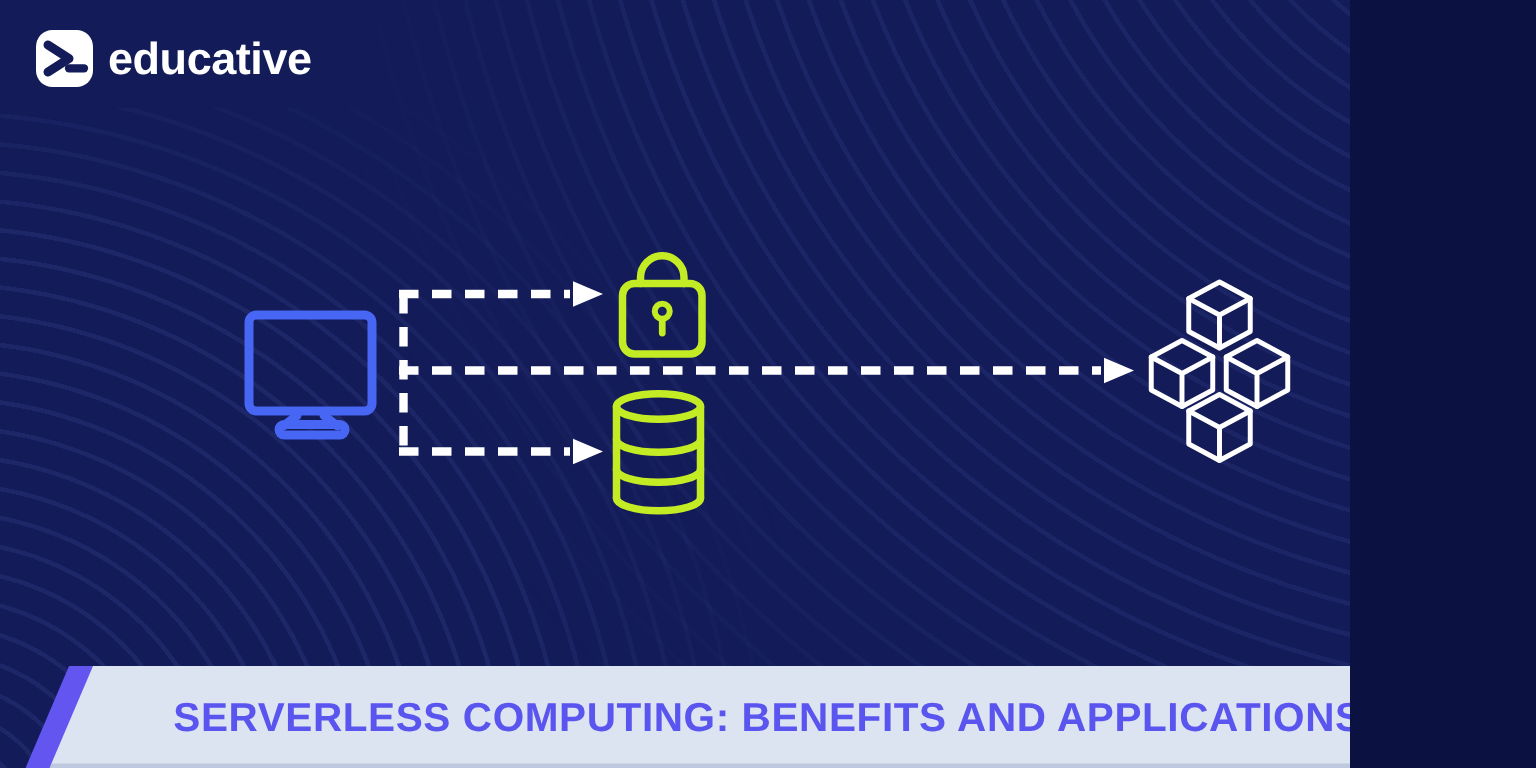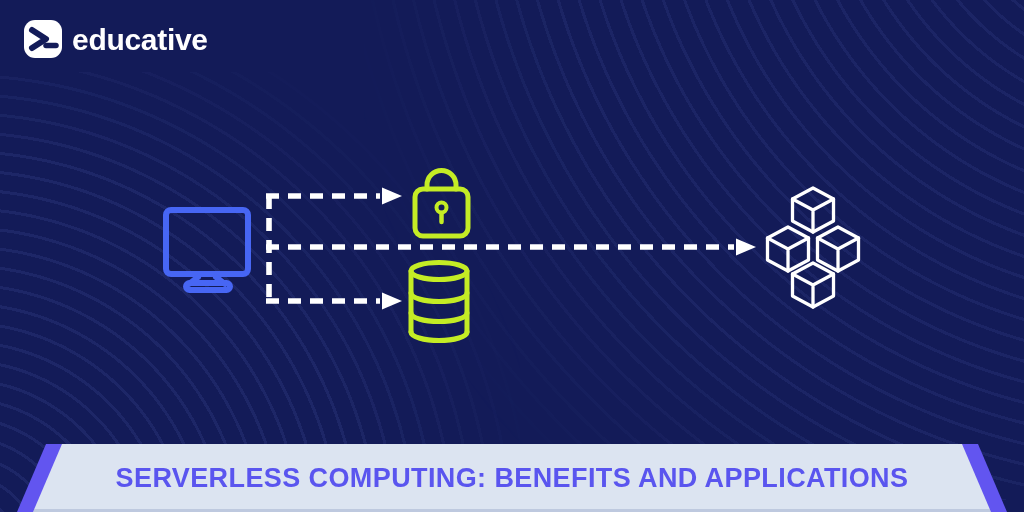--- a/index.html
+++ b/index.html
@@ -1,17 +1,17 @@
 <!DOCTYPE html>
 <html><head>
 <meta charset="utf-8">
 <style>
   html,body{margin:0;padding:0;background:#0b1140;}
   .canvas{
-    position:relative;width:1024px;height:512px;overflow:hidden;
+    position:relative;width:900px;height:512px;overflow:hidden;
     background:#131b58;
     font-family:"Liberation Sans", sans-serif;
   }
   
   .pattern{position:absolute;pointer-events:none;}
   .pattern-bl{
     left:0;bottom:0;width:520px;height:440px;
     background:repeating-radial-gradient(circle at -40px calc(100% + 40px),
       rgba(137,160,255,0.09) 0 3px, transparent 3px 19px);
     -webkit-mask-image:radial-gradient(circle at 0% 100%, #000 0 52%, transparent 80%);

